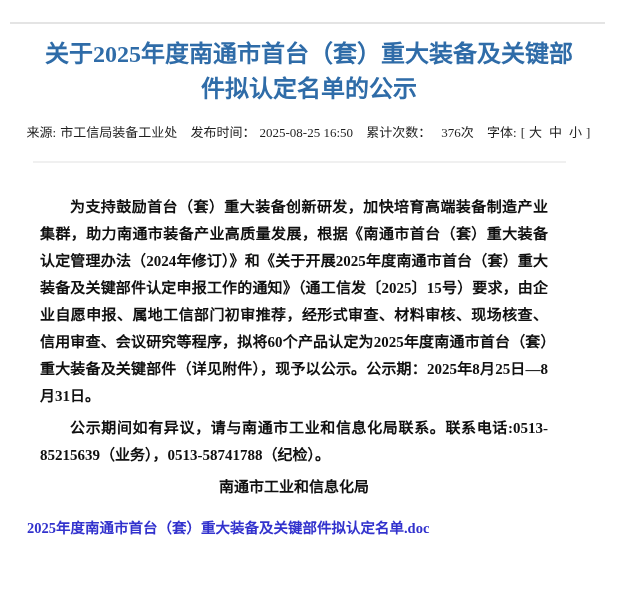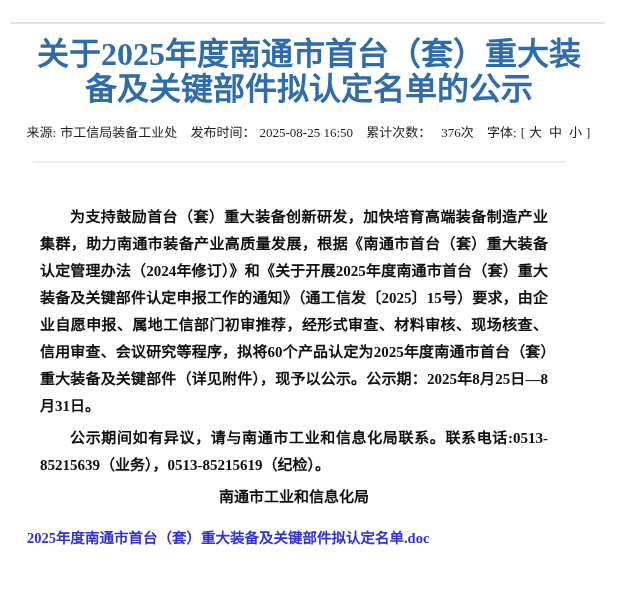--- a/index.html
+++ b/index.html
@@ -21,21 +21,21 @@
     position: relative;
   }
   .top-rule {
     border: none;
     border-top: 2px solid #e4e4e4;
     margin: 22px 13px 0 10px;
   }
   .article-title {
     color: #2f6ca8;
     font-weight: 700;
-    font-size: 32px;
+    font-size: 24px;
     line-height: 35px;
     text-align: center;
     width: 545px;
     margin: 13px auto 0 auto;
   }
   .meta-line {
     margin-top: 15px;
     text-align: center;
     font-size: 13px;
     font-weight: 400;
@@ -50,21 +50,21 @@
   .font-ctl {
     cursor: pointer;
     margin: 0 3px;
   }
   .mid-rule {
     border: none;
     border-top: 2px solid #f0f0f0;
     margin: 20px 52px 0 33px;
   }
   .article-body {
-    margin: 41px 70px 0 40px;
+    margin: 31px 70px 0 40px;
     font-size: 15px;
     line-height: 27px;
     font-weight: 700;
     color: #101010;
     text-align: justify;
   }
   .article-body p {
     margin: 0 0 5px 0;
     text-indent: 2em;
   }
@@ -100,19 +100,19 @@
     <span class="pair"><span>来源:</span><span class="val">市工信局装备工业处</span></span>
     <span class="pair"><span>发布时间：</span><span class="val">2025-08-25 16:50</span></span>
     <span class="pair"><span>累计次数：</span><span class="val views-val">376次</span></span>
     <span class="pair"><span>字体:</span><span class="font-switch"><span>[</span><span class="font-ctl">大</span><span class="font-ctl">中</span><span class="font-ctl">小</span><span>]</span></span></span>
   </div>
 
   <hr class="mid-rule">
 
   <div class="article-body">
     <p>为支持鼓励首台（套）重大装备创新研发，加快培育高端装备制造产业集群，助力南通市装备产业高质量发展，根据《南通市首台（套）重大装备认定管理办法（2024年修订）》和《关于开展2025年度南通市首台（套）重大装备及关键部件认定申报工作的通知》（通工信发〔2025〕15号）要求，由企业自愿申报、属地工信部门初审推荐，经形式审查、材料审核、现场核查、信用审查、会议研究等程序，拟将60个产品认定为2025年度南通市首台（套）重大装备及关键部件（详见附件），现予以公示。公示期：2025年8月25日—8月31日。</p>
-    <p>公示期间如有异议，请与南通市工业和信息化局联系。联系电话:0513-85215639（业务），0513-85215619（纪检）。</p>
+    <p>公示期间如有异议，请与南通市工业和信息化局联系。联系电话:0513-85215639（业务），0513-58741788（纪检）。</p>
     <div class="signature-line">南通市工业和信息化局</div>
   </div>
 
   <a class="attachment-link">2025年度南通市首台（套）重大装备及关键部件拟认定名单.doc</a>
 
 </div>
 
 </body></html>

